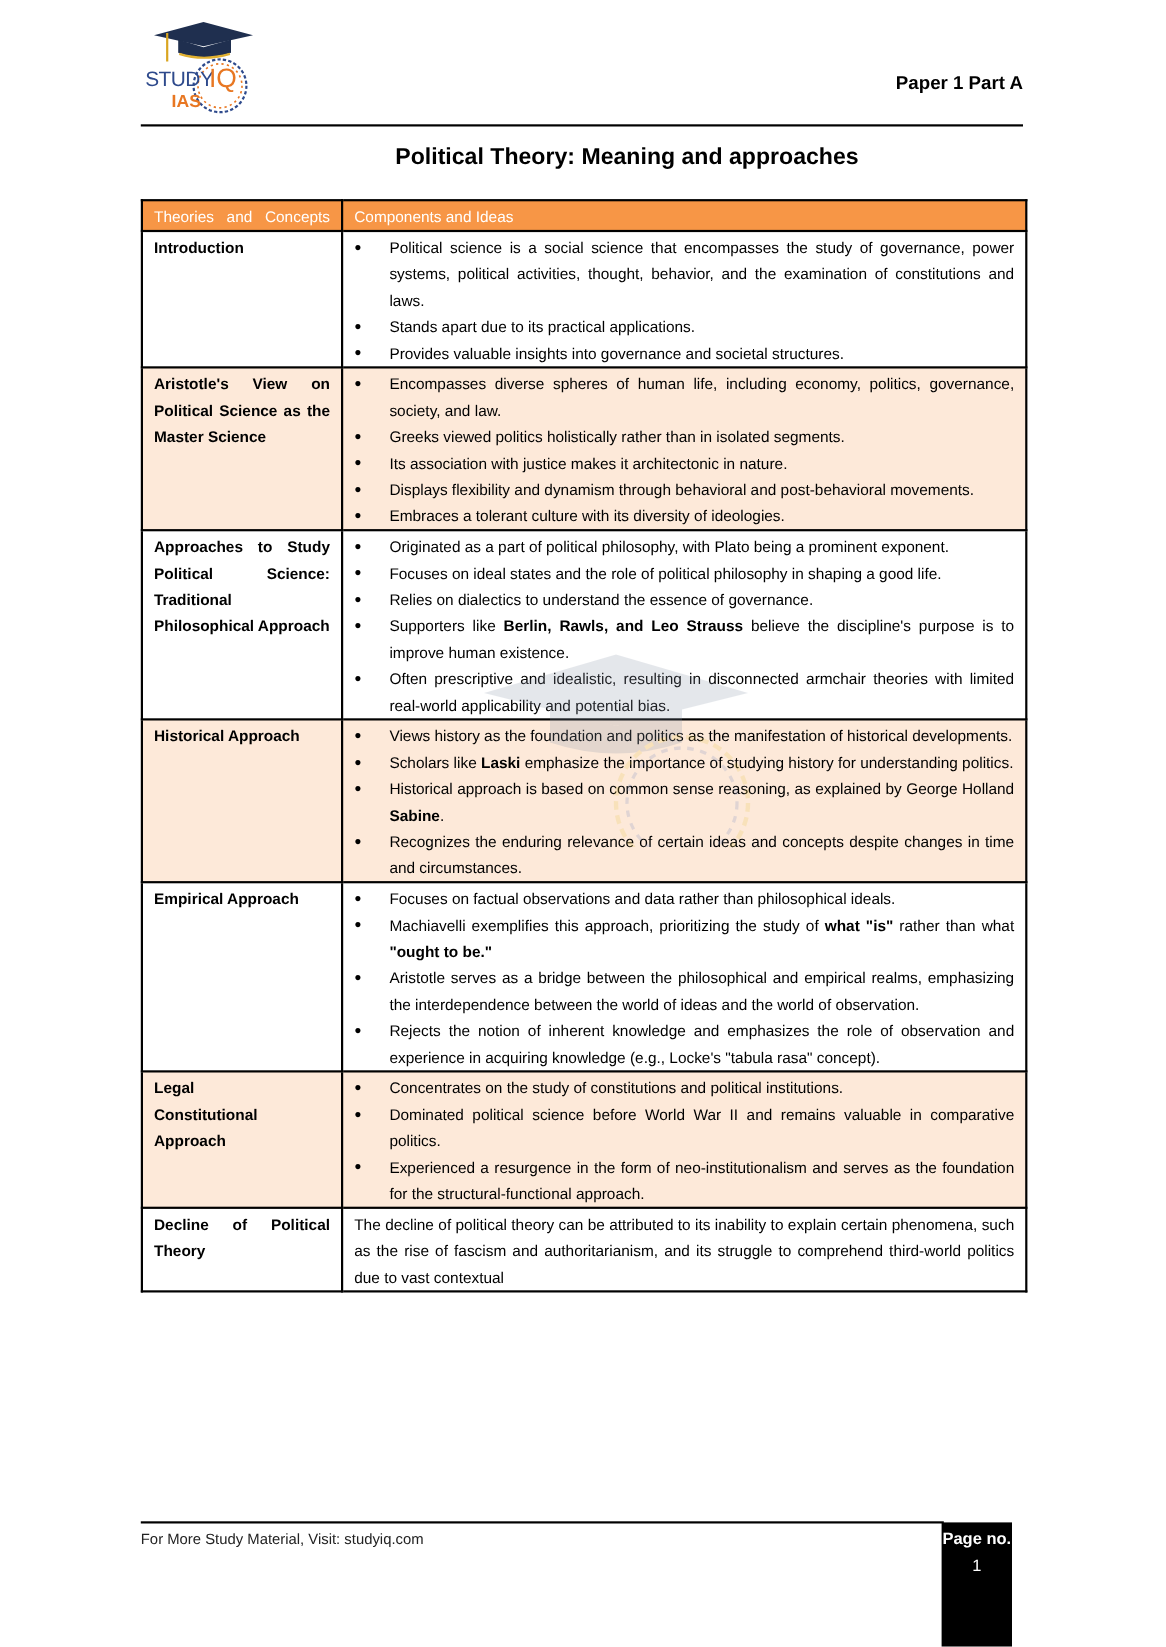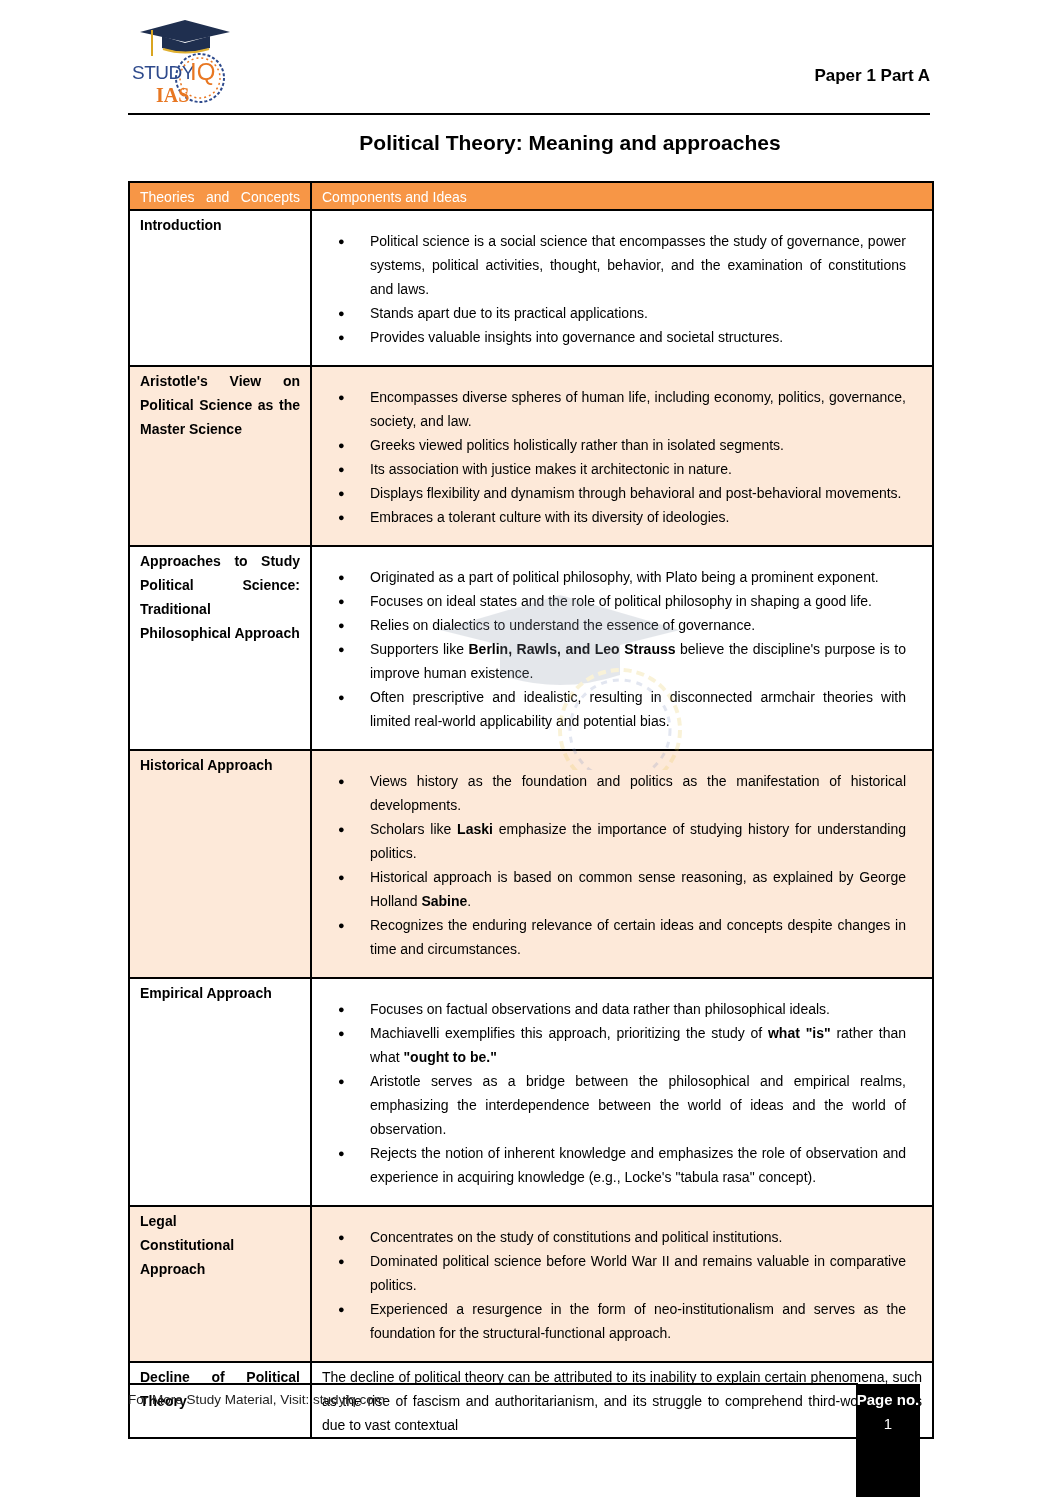--- a/index.html
+++ b/index.html
@@ -13,21 +13,21 @@
     .watermark { position: absolute; left: 420px; top: 590px; width: 280px; height: 180px; opacity: 0.22; pointer-events: none; }
     table.main { position: absolute; left: 128px; top: 181px; width: 806px; border-collapse: collapse;
                  font-size: 14px; line-height: 24px; table-layout: fixed; }
     table.main td, table.main th { border: 2px solid #000; vertical-align: top; padding: 2px 10px 0 10px; }
     table.main col.c1 { width: 182px; }
     th { background: #f79646; color: #fff; font-weight: normal; text-align: left; }
     th.h1 { text-align: justify; text-align-last: justify; }
     tr.shade td { background: #fde9d9; }
     td.concept { font-weight: bold; }
     td.concept.just { text-align: justify; text-align-last: left; }
-    ul.bul { list-style: none; margin: 16px; padding: 0; }
+    ul.bul { list-style: none; margin: 0; padding: 0; }
     ul.bul li { position: relative; padding-left: 32px; text-align: justify; }
     ul.bul li::before { content: "●"; position: absolute; left: 0; top: 0; font-size: 11px; }
     td.para { text-align: justify; }
     .footer-rule { position: absolute; left: 128px; top: 1383px; width: 730px; height: 2px; background: #000; }
     .footer-text { position: absolute; left: 128px; top: 1392px; font-size: 13.5px; color: #222; }
     .page-box { position: absolute; left: 856px; top: 1384px; width: 64px; height: 113px; background: #000; color: #fff;
                 text-align: center; font-size: 15px; line-height: 24px; padding-top: 4px; box-sizing: border-box; }
     .page-box .lbl { font-weight: bold; }
   </style>
 </head>
@@ -37,21 +37,21 @@
   <svg width="110" height="92" viewBox="0 0 110 92">
     <polygon points="10,14 55,2 100,14 55,24" fill="#1f2f4f"></polygon>
     <path d="M32,18 L32,30 Q55,38 80,30 L80,18 L55,25 Z" fill="#1f2f4f"></path>
     <path d="M33,31 Q55,38 79,31" stroke="#e0b030" stroke-width="2" fill="none"></path>
     <line x1="22" y1="12" x2="22" y2="38" stroke="#d9a520" stroke-width="2"></line>
     <circle cx="70" cy="60" r="24" fill="none" stroke="#2e4a8c" stroke-width="2" stroke-dasharray="3 2"></circle>
     <circle cx="70" cy="60" r="20" fill="none" stroke="#e87722" stroke-width="1.5" stroke-dasharray="2 3"></circle>
   </svg>
   <span style="position:absolute;left:2px;top:44px;font-weight:normal;font-size:19px;color:#2e4a8c;letter-spacing:-0.5px;">STUDY</span>
   <span style="position:absolute;left:60px;top:40px;font-size:24px;color:#e87722;">IQ</span>
-  <span style="position:absolute;left:26px;top:66px;font-weight:bold;font-size:20px;color:#e87722;font-family:Liberation Serif, serif;">IAS</span>
+  <span style="position:absolute;left:26px;top:66px;font-weight:bold;font-size:16px;color:#e87722;">IAS</span>
 </div>
 
 <div class="paper-label">Paper 1 Part A</div>
 <div class="header-rule"></div>
 
 <div class="doc-title">Political Theory: Meaning and approaches</div>
 
 <table class="main">
   <colgroup>
       <col class="c1">

